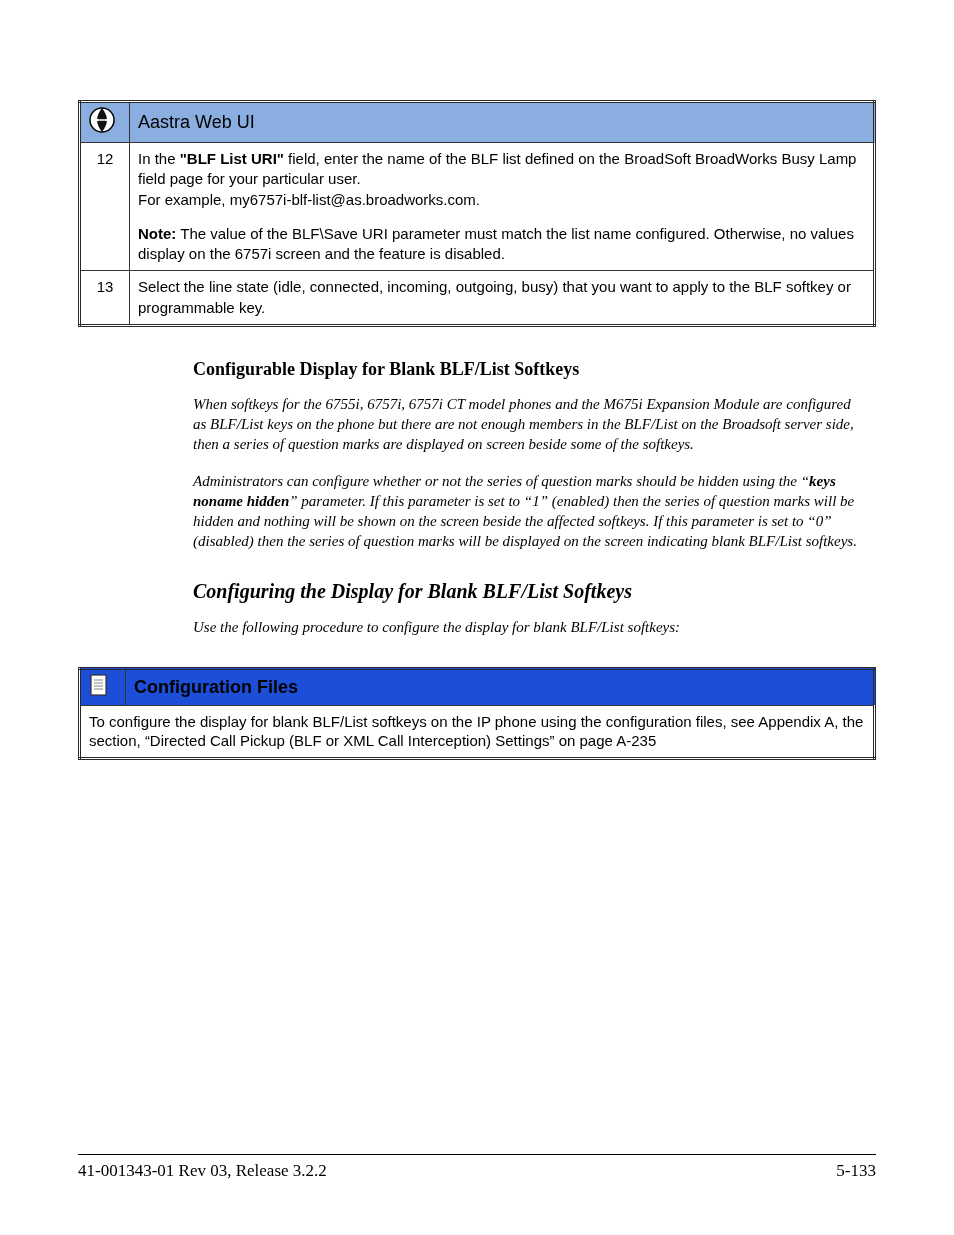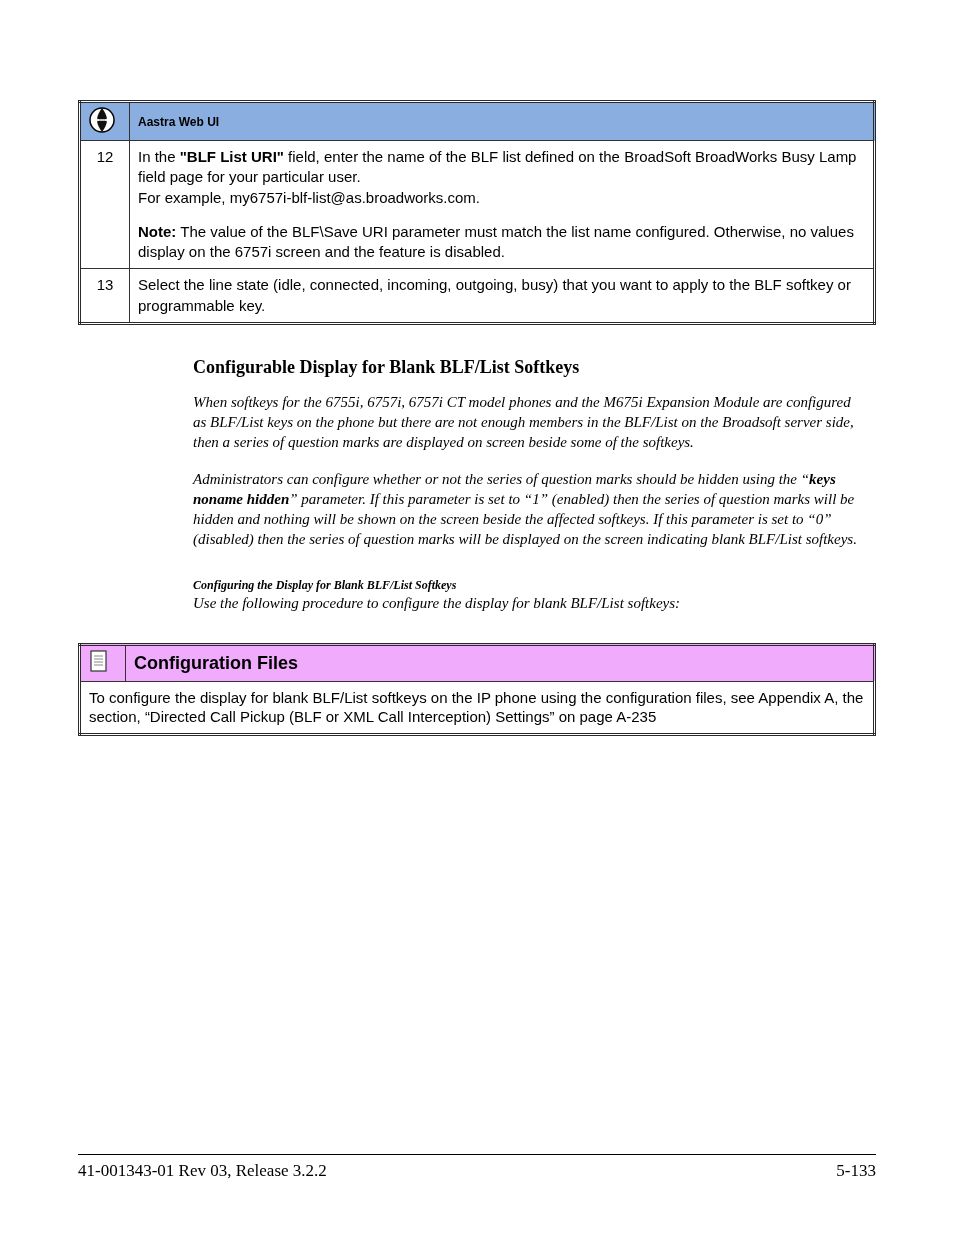--- a/index.html
+++ b/index.html
@@ -20,22 +20,22 @@
   .box-outer {
     border: 3px double #2a2a2a;
     border-collapse: collapse;
     width: 100%;
     font-family: Arial, Helvetica, sans-serif;
     font-size: 15px;
   }
   .box-outer th {
     background: #8aaee0;
     text-align: left;
-    font-weight: bold;
-    font-size: 12px;
+    font-weight: normal;
+    font-size: 18px;
     color: #000;
     padding: 4px 8px;
     border: 1px solid #333;
   }
   .box-outer td {
     border: 1px solid #333;
     padding: 6px 8px;
     vertical-align: top;
     font-size: 15px;
     line-height: 1.35;
@@ -80,40 +80,41 @@
   .h-bold {
     font-family: "Times New Roman", Times, serif;
     font-weight: bold;
     font-size: 18px;
     margin-bottom: 14px;
   }
   .h-bold-italic {
     font-family: "Times New Roman", Times, serif;
     font-weight: bold;
     font-style: italic;
-    font-size: 12px;
+    font-size: 20px;
     margin-top: 28px;
+    margin-bottom: 14px;
   }
   .para {
     font-family: "Times New Roman", Times, serif;
     font-size: 15px;
     line-height: 1.35;
     margin-bottom: 16px;
     font-style: italic;
   }
   .strong-inline { font-weight: bold; }
   .cfg-box {
     margin-top: 30px;
     width: 100%;
     border: 3px double #2a2a2a;
     border-collapse: collapse;
     font-family: Arial, Helvetica, sans-serif;
   }
   .cfg-box th {
-    background: #f0abfc;
+    background: #1d4ed8;
     text-align: left;
     font-weight: bold;
     font-size: 18px;
     color: #000;
     padding: 4px 8px;
     border: 1px solid #333;
     margin-top: 12px;
   }
   .cfg-box td {
     border: 1px solid #333;

